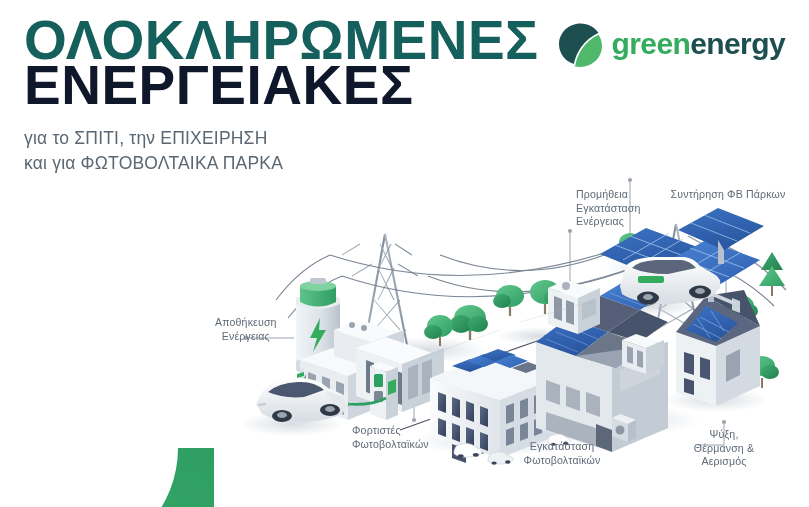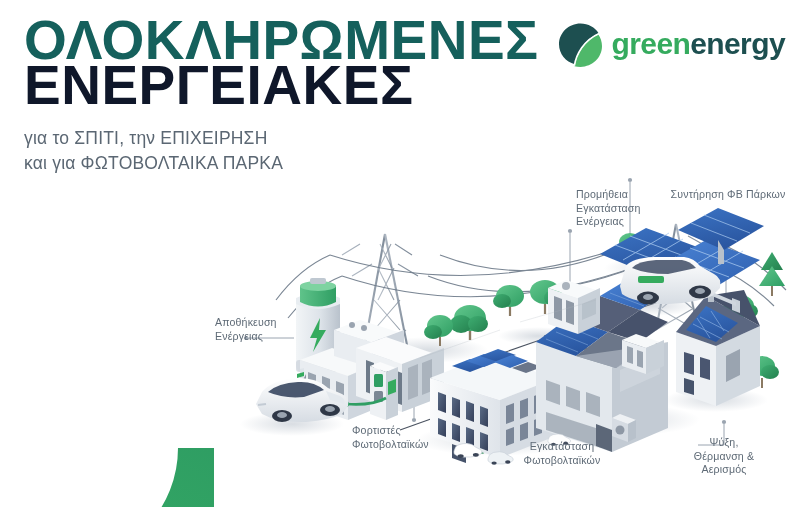--- a/index.html
+++ b/index.html
@@ -580,36 +580,36 @@
       <circle cx="566" cy="286" r="4" fill="#aab3bd"></circle>
       <path d="M582 304 L596 298 L596 314 L582 320 Z" fill="#aeb7c2" opacity="0.6"></path>
     </g>
 
     <g opacity="0.25" stroke="#aab3bd" stroke-width="1" fill="none">
       <path d="M420 358 L500 330"></path>
       <path d="M520 322 L596 300"></path>
     </g>
   </svg>
 
-  <div class="callout c-left" style="left:215px; top:316px;">
+  <div class="callout c-left" style="left:215px; top:316px;text-align:center;">
     <div>Αποθήκευση</div>
     <div>Ενέργειας</div>
   </div>
 
   <div class="callout c-left" style="left:352px; top:424px;">
     <div>Φορτιστές</div>
     <div>Φωτοβολταϊκών</div>
   </div>
 
   <div class="callout c-center" style="left:486px; top:440px; width:152px;">
     <div>Εγκατάσταση</div>
     <div>Φωτοβολταϊκών</div>
   </div>
 
-  <div class="callout c-center" style="left:664px; top:428px; width:120px;margin-top:8px;">
+  <div class="callout c-center" style="left:664px; top:428px; width:120px;">
     <div>Ψύξη,</div>
     <div>Θέρμανση &amp;</div>
     <div>Αερισμός</div>
   </div>
 
   <div class="callout c-left" style="left:568px; top:188px;margin-left:8px;">
     <div>Προμήθεια</div>
     <div>Εγκατάσταση</div>
     <div>Ενέργειας</div>
   </div>

